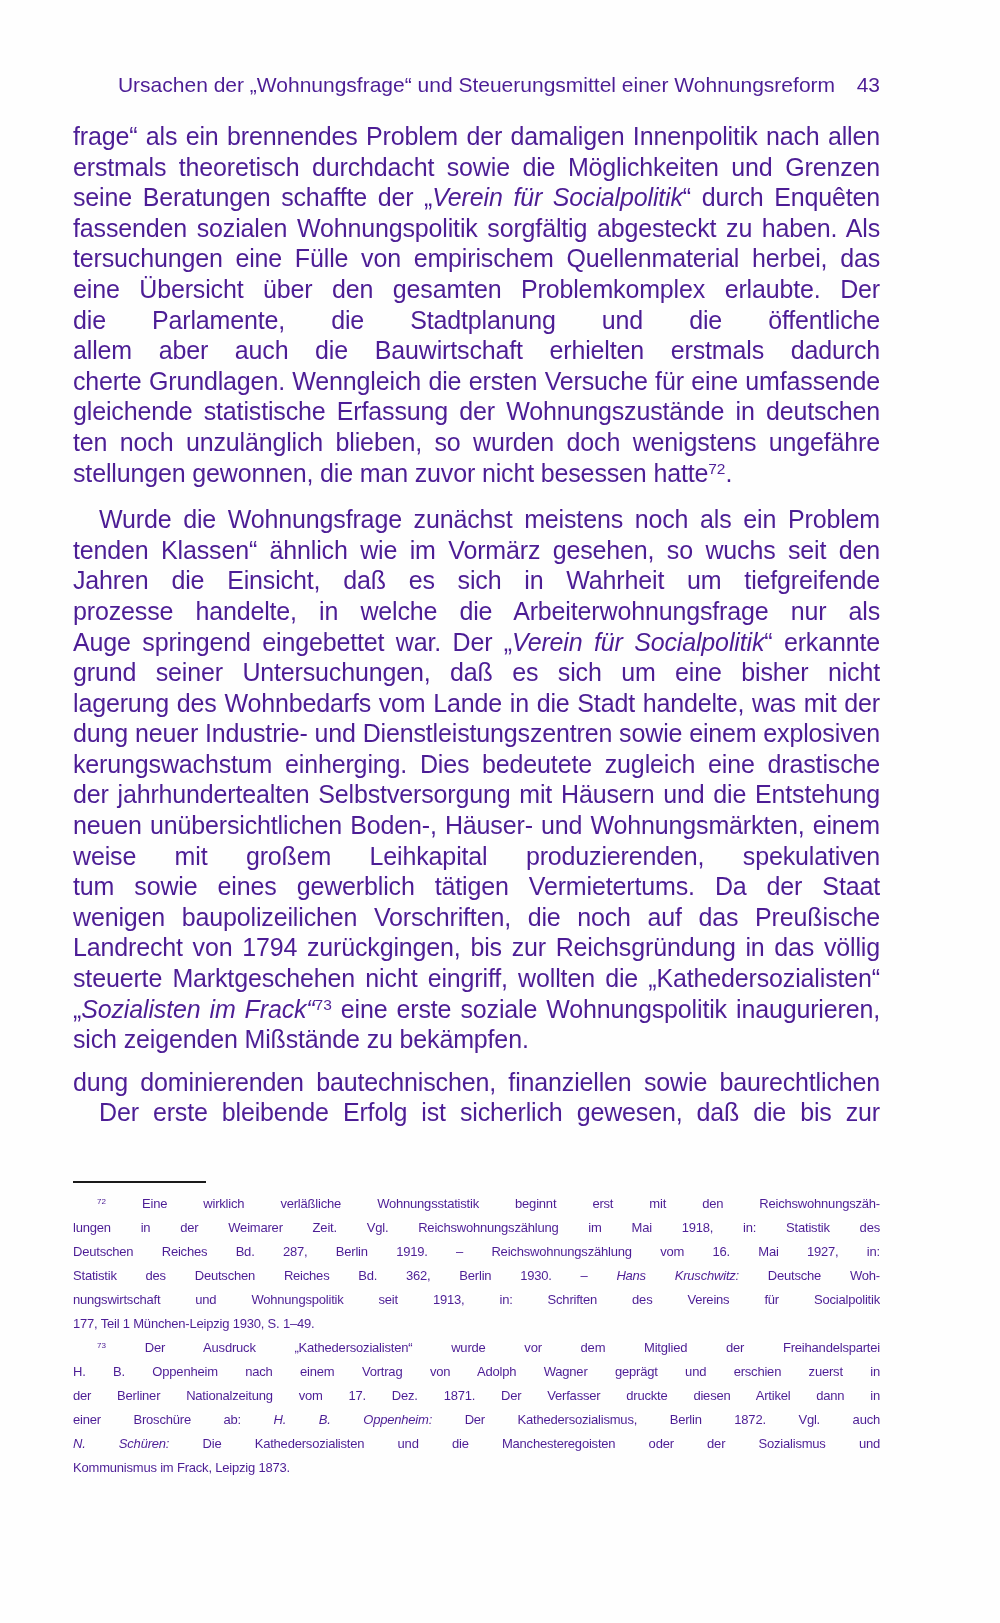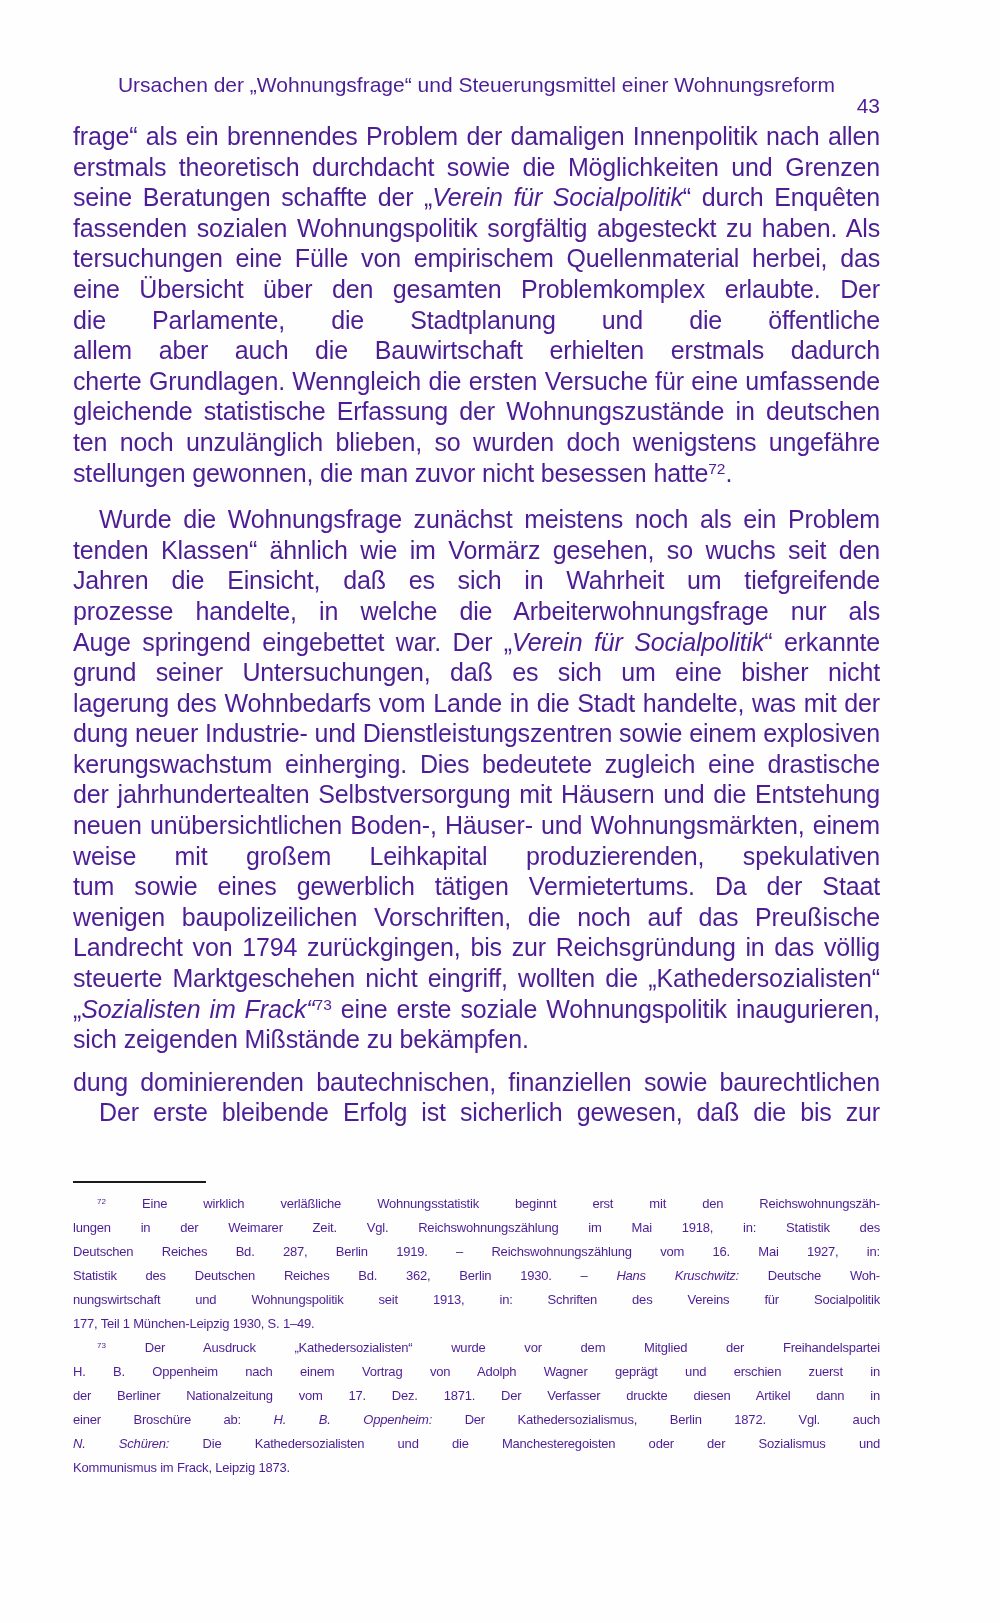--- a/index.html
+++ b/index.html
@@ -13,21 +13,21 @@
     overflow: hidden;
   }
   .col { position: absolute; left: 73px; width: 807px; }
 
   
   .header { top: 72px; font-size: 21px; line-height: 26px; }
   .running-title {
     position: absolute; left: 0; right: 0;
     text-align: center; white-space: nowrap;
   }
-  .page-number { position: absolute; right: 0; top: 0; margin-top: 21px; }
+  .page-number { position: absolute; right: 0; top: 0; }
 
   
   .body-text { top: 121px; font-size: 25px; line-height: 30.6px; letter-spacing: -0.15px; }
   .paragraph + .paragraph { margin-top: 12px; }
   .line { text-align: justify; overflow: hidden; white-space: nowrap; }
   .line.jl { text-align-last: justify; white-space: normal; max-height: 30.6px; }
   .body-text .line.ind { text-indent: 26px; }
 
   
   .fn-rule {

